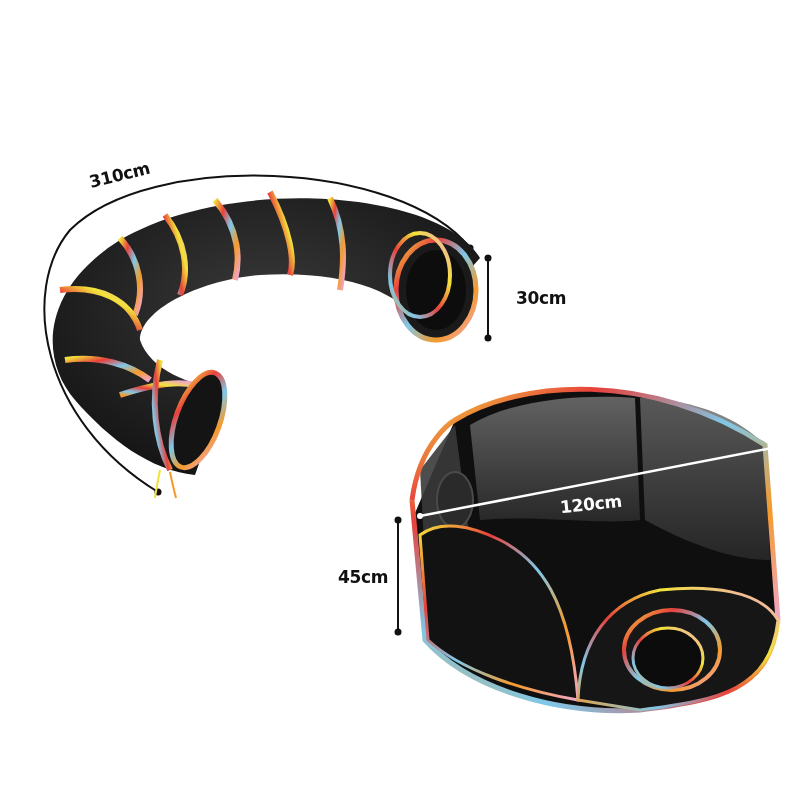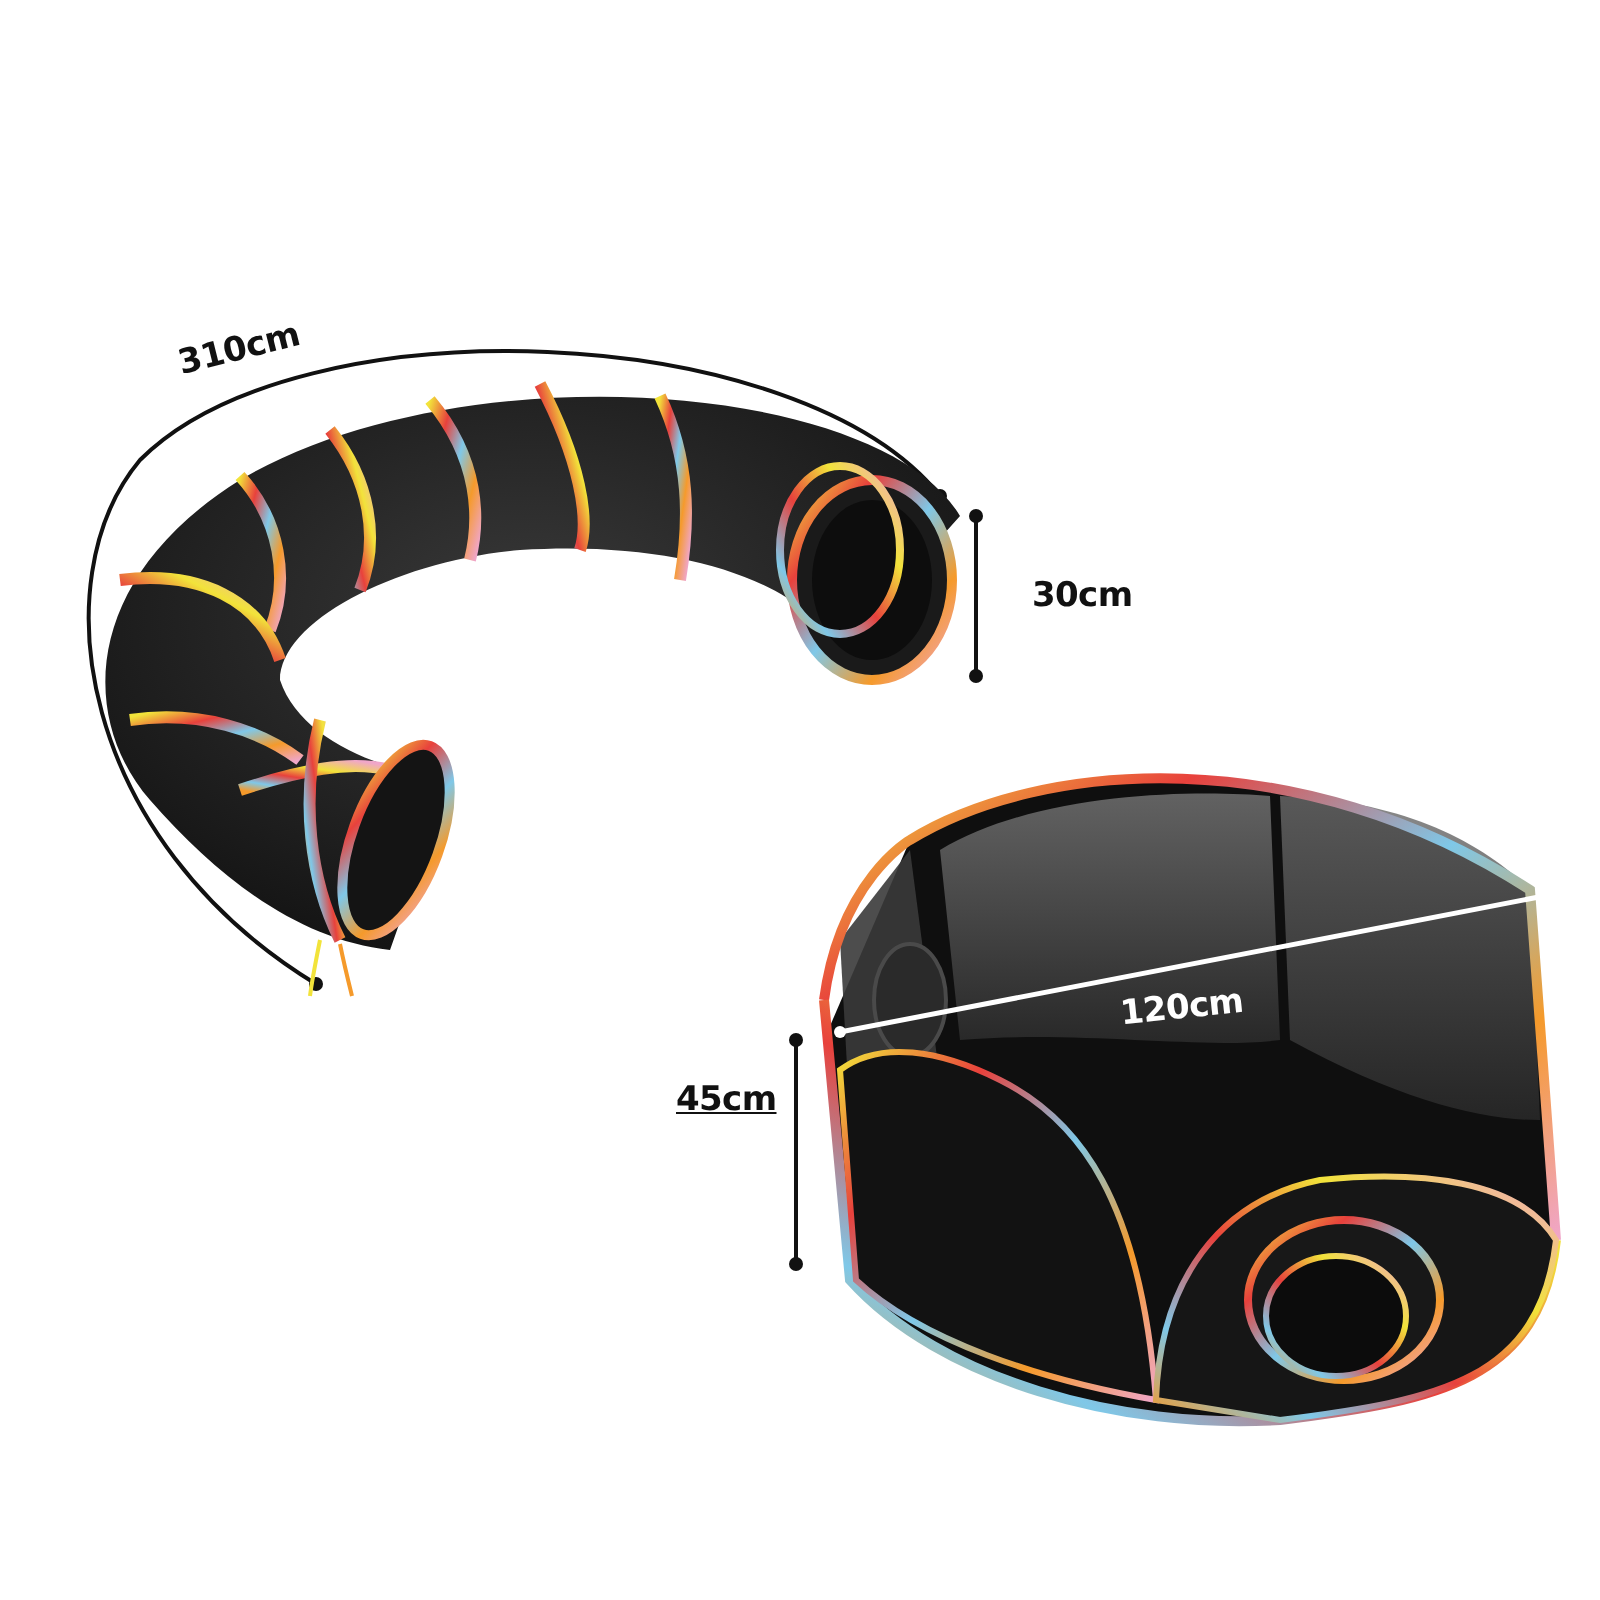--- a/index.html
+++ b/index.html
@@ -5,21 +5,21 @@
     html, body { margin: 0; padding: 0; background: #ffffff; }
     body { width: 800px; height: 800px; overflow: hidden; position: relative; font-family: "DejaVu Sans", sans-serif; }
     #scene { position: absolute; left: 0; top: 0; width: 800px; height: 800px; }
     .dim-label {
       position: absolute; font-family: "DejaVu Sans", sans-serif; font-weight: bold;
       font-size: 17px; color: #111111; white-space: nowrap; letter-spacing: -0.3px;
     }
     .dim-label.white { color: #ffffff; }
     #lbl-310 { left: 92px; top: 172px; transform: rotate(-14deg); transform-origin: left bottom; }
     #lbl-30  { left: 480px; top: 288px; margin-left: 36px; }
-    #lbl-45  { left: 338px; top: 540px; text-decoration: underline; }
+    #lbl-45  { left: 338px; top: 567px; }
     #lbl-120 { left: 560px; top: 494px; transform: rotate(-6deg); }
   </style>
 </head>
 <body>
 
 <svg id="scene" viewBox="0 0 800 800" xmlns="http://www.w3.org/2000/svg">
   <defs>
     <linearGradient id="rainbow" x1="0" y1="0" x2="1" y2="1">
       <stop offset="0" stop-color="#f2e33a"></stop>
       <stop offset="0.25" stop-color="#e8413c"></stop>

